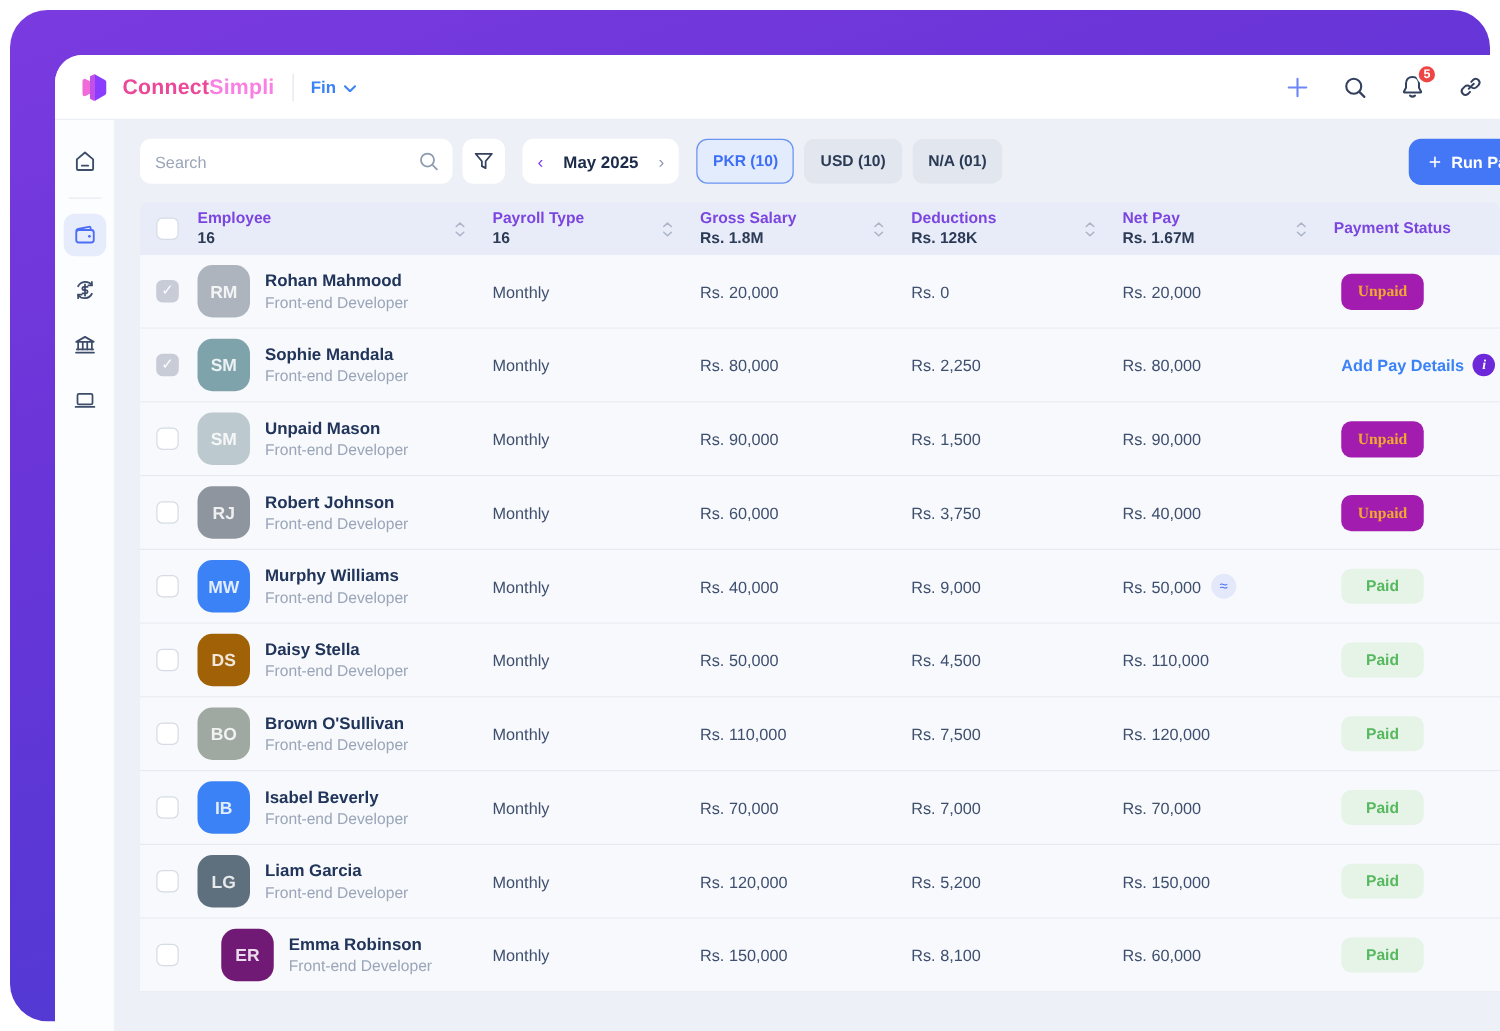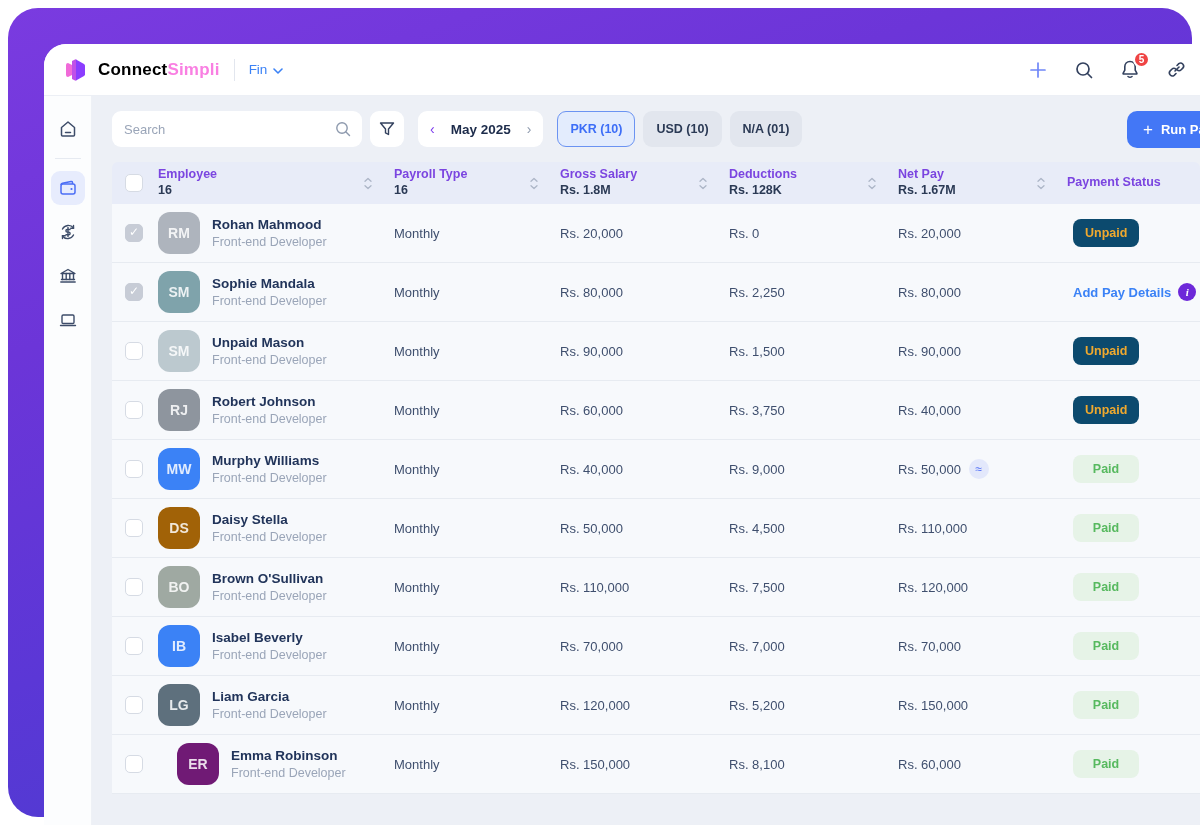--- a/index.html
+++ b/index.html
@@ -11,25 +11,25 @@
     background:linear-gradient(160deg,#7a3be0 0%, #6c35d8 28%, #5b37d6 55%, #4b3ccf 80%, #4538c8 100%); }
 
   .window { position:absolute; left:44px; top:44px; width:1156px; height:781px;
     background:#fff; border-radius:22px 0 0 0; overflow:hidden; }
 
   
   .topbar { height:52px; background:#fff; display:flex; align-items:center;
     padding:0 10px 0 18px; border-bottom:1px solid #eceff5; }
   .logo-wrap { display:flex; align-items:center; gap:8px; }
   .brand { font-size:17px; font-weight:700; letter-spacing:.2px; }
-  .brand .b1 { color:#000000; }
+  .brand .b1 { color:#ec4899; }
   .brand .b2 { color:#f97fe2; }
   .topbar-divider { width:1px; height:22px; background:#e2e6ee; margin:0 14px; }
   .workspace { display:flex; align-items:center; gap:6px; color:#3b82f6;
-    font-size:13.5px; font-weight:400; cursor:pointer; }
+    font-size:13.5px; font-weight:700; cursor:pointer; }
   .workspace svg { margin-top:2px; }
   .topbar-right { margin-left:auto; display:flex; align-items:center; gap:22px; padding-right:2px; }
   .tb-icon { position:relative; width:24px; height:24px; display:flex;
     align-items:center; justify-content:center; cursor:pointer; }
   .badge { position:absolute; top:-7px; right:-8px; min-width:17px; height:17px;
     background:#ef4444; color:#fff; border-radius:50%; font-size:10px; font-weight:700;
     display:flex; align-items:center; justify-content:center; border:2px solid #fff; }
 
   
   .body-row { display:flex; height:729px; }
@@ -89,21 +89,21 @@
   .avatar { width:42px; height:42px; border-radius:12px; display:flex; align-items:center;
     justify-content:center; color:#ffffffd9; font-size:14px; font-weight:700; flex-shrink:0; }
   .emp-name { font-size:13.5px; font-weight:700; color:#21345a; margin-bottom:3px; }
   .emp-role { font-size:12.5px; color:#9aa5b8; }
   .cell { font-size:13px; color:#3f4f6e; }
   .net-wrap { display:flex; align-items:center; gap:8px; }
   .approx { width:20px; height:20px; border-radius:50%; background:#e3e8fb; color:#4f6ef7;
     font-size:12px; display:flex; align-items:center; justify-content:center; }
   .status-badge { display:inline-block; min-width:66px; text-align:center; padding:7px 12px;
     border-radius:8px; font-size:12.5px; font-weight:600; margin-left:6px; cursor:default; }
-  .status-badge.unpaid { background:#0c4a6e; color:#f0a92e; }
+  .status-badge.unpaid { background:#a21caf; color:#f0a92e;font-family:Liberation Serif, serif; }
   .status-badge.paid { background:#e6f3e7; color:#57b95f; }
   .pay-link { display:flex; align-items:center; gap:7px; margin-left:6px; cursor:pointer; }
   .pay-link .lnk { color:#3b82f6; font-size:13px; font-weight:600; }
   .info-i { width:18px; height:18px; border-radius:50%; background:#6d28d9; color:#fff;
     font-size:11px; font-weight:700; display:flex; align-items:center; justify-content:center;
     font-family:"Liberation Serif",serif; font-style:italic; }
   svg { display:block; }
 </style>
 </head>
 <body>

